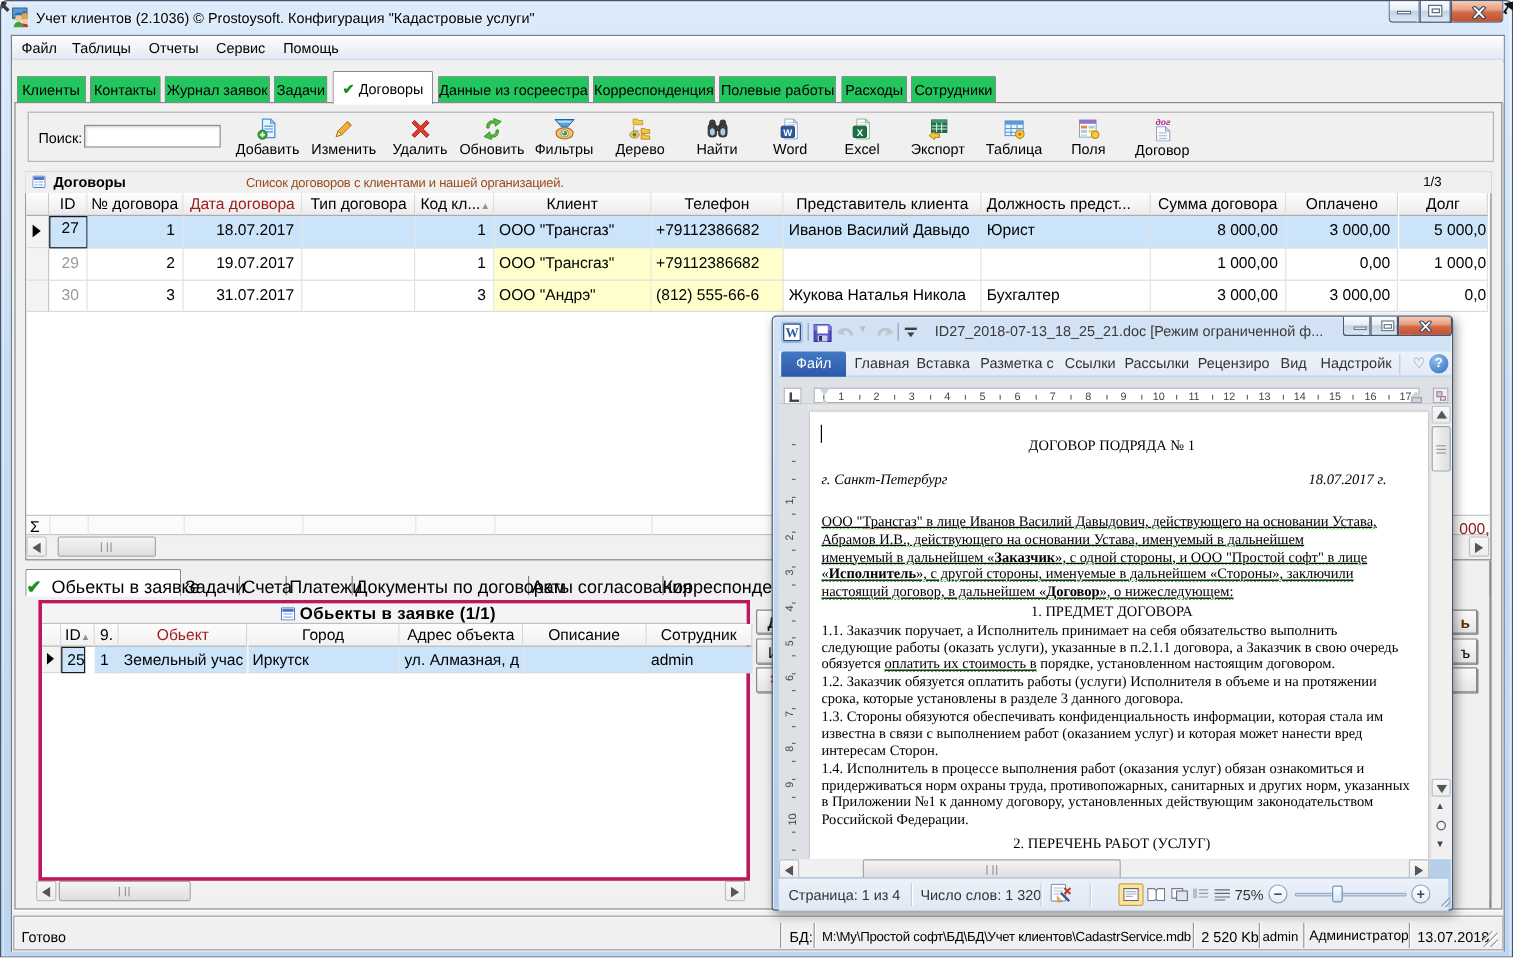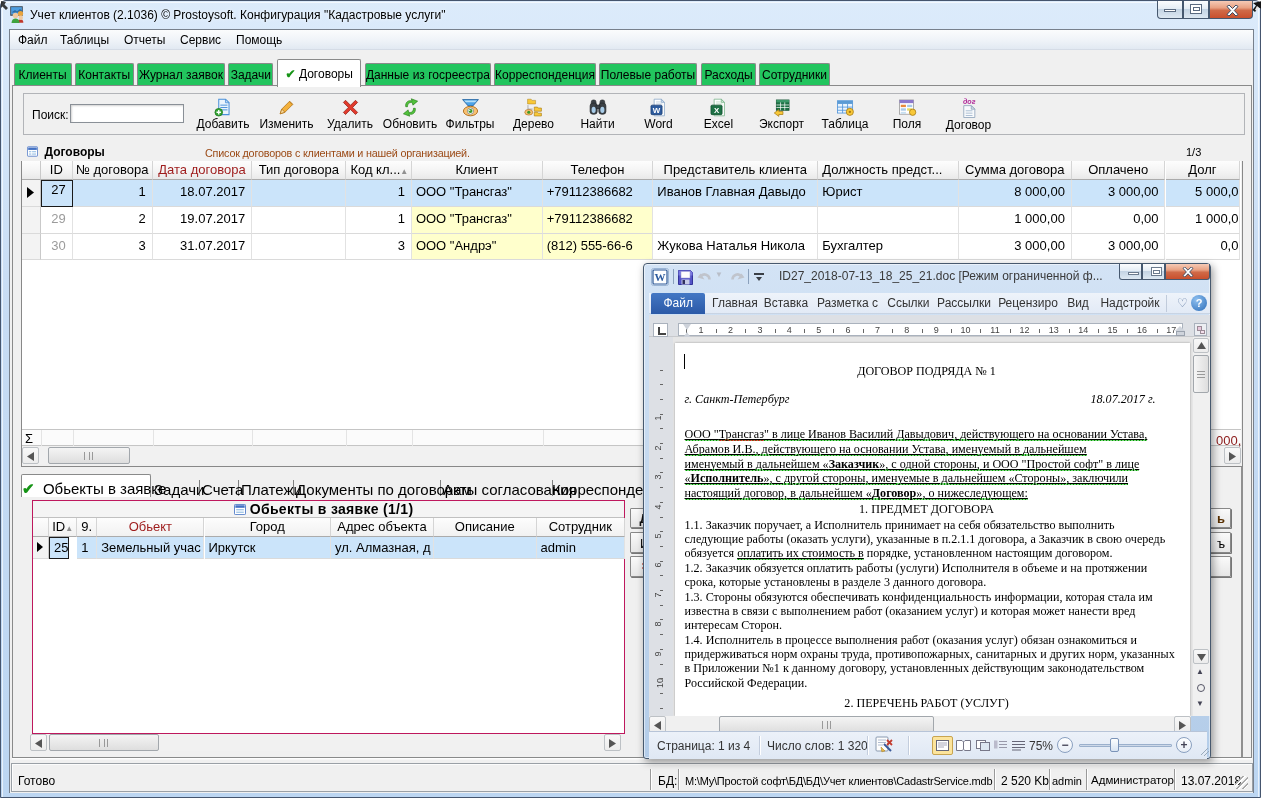--- a/index.html
+++ b/index.html
@@ -36,21 +36,21 @@
 .sel { background:#cbe4fa; }
 .yel { background:#ffffcc; }
 .gray { color:#9b9b9b; }
 #sumrow { position:absolute; left:9px; top:343px; width:1219px; height:17px; background:#fbfbfb; border-top:1px solid #c5c5c5; border-bottom:1px solid #c5c5c5;}
 .hscroll { position:absolute; height:17px; background:#f1f1f1; }
 .sbtn { position:absolute; width:17px; height:17px; background:linear-gradient(#f8f8f8,#ececec); border:1px solid #bdc1c5; border-radius:2px; color:#555; text-align:center;}
 .sbtn svg { display:block; margin:4px auto; }
 .sthumb { position:absolute; top:0px; height:17px; background:linear-gradient(#f4f4f4,#dedede); border:1px solid #a2a7ac; border-radius:2px;}
 .btab { position:absolute; top:5px; height:16px; background:transparent; border:none; border-right:1.3px solid #7f8080; font-size:15px; text-align:center; white-space:nowrap; padding-top:1px;}
 .btab.active { top:-1.5px; height:23.5px; background:#fff; padding-top:5px; z-index:2; border:1px solid #898a8a; border-bottom:none; border-radius:2px 2px 0 0;}
-#subgrid { position:absolute; left:19px; top:413.5px; width:593px; height:234px; background:#fff; border:1px solid #be185d; z-index:1;}
+#subgrid { position:absolute; left:19px; top:413.5px; width:593px; height:234px; background:#fff; border:3px solid #be185d; z-index:1;}
 #sgtitle { position:absolute; left:0; top:0; width:100%; height:17px; border-bottom:1px solid #c0c0c0; background:#f4f4f4; text-align:center; font-weight:bold; font-size:14px; letter-spacing:0.3px; line-height:16px; padding-right:10px;}
 .sgh { position:absolute; top:17px; height:19px; background:linear-gradient(#fdfdfd,#f1f1f1); border-right:1px solid #d5d5d5; border-bottom:1px solid #ababab; font-size:13px; text-align:center; padding-top:1px; white-space:nowrap; overflow:hidden;}
 .sgc { position:absolute; top:36px; height:22px; border-right:1px solid #e2e2e2; border-bottom:1px solid #dadada; font-size:13px; padding:3px 4px 0 4px; overflow:hidden; white-space:nowrap;}
 #statusbar { position:absolute; left:1px; top:733px; width:1242px; height:29px; background:#f0f0f0; border:1px solid #9aa0a6; box-shadow:inset 1px 1px 0 rgba(255,255,255,.8);}
 .stsep { position:absolute; top:5px; height:21px; width:1px; background:#9a9a9a; box-shadow:1px 0 0 #fff;}
 #word { position:absolute; left:642px; top:262px; width:568px; height:496px; z-index:10;
   background:linear-gradient(#d3e3f5,#bed4ec 60%,#b4cde9); border:1px solid #47596e; border-radius:4px 4px 3px 3px;
   box-shadow:0 0 0 1px rgba(255,255,255,.5) inset, 2px 3px 9px rgba(0,0,0,.4);}
 .wcapbtns { position:absolute; top:0px; right:0.5px; height:17px; display:flex;}
 .wcapbtn { width:23px; height:16px; border:1px solid #46586f; border-top:none; background:linear-gradient(#fcfdfe,#e5edf5 45%,#c4d4e4 50%,#dde8f2); position:relative;}
@@ -277,21 +277,21 @@
               <path d="M0 0 L7 5.5 L0 11z" fill="#000"></path>
             </svg>
           </div>
 <div class="gc r sel" style="left:19px;top:19.5px;width:31.7px;border:1px solid #1a1a1a;padding-top:1px;">27</div>
 <div class="gc r sel" style="left:50.7px;top:19.5px;width:80.1px;">1</div>
 <div class="gc r sel" style="left:130.8px;top:19.5px;width:99.4px;">18.07.2017</div>
 <div class="gc sel" style="left:230.2px;top:19.5px;width:94.2px;"></div>
 <div class="gc r sel" style="left:324.4px;top:19.5px;width:65.5px;">1</div>
 <div class="gc sel" style="left:389.9px;top:19.5px;width:130.8px;">ООО "Трансгаз"</div>
 <div class="gc sel" style="left:520.7px;top:19.5px;width:110.6px;">+79112386682</div>
-<div class="gc sel" style="left:631.3px;top:19.5px;width:165px;">Иванов Главная Давыдо</div>
+<div class="gc sel" style="left:631.3px;top:19.5px;width:165px;">Иванов Василий Давыдо</div>
 <div class="gc sel" style="left:796.3px;top:19.5px;width:140.3px;">Юрист</div>
 <div class="gc r sel" style="left:936.6px;top:19.5px;width:113.3px;">8 000,00</div>
 <div class="gc r sel" style="left:1049.9px;top:19.5px;width:93.6px;">3 000,00</div>
 <div class="gc r sel" style="left:1143.5px;top:19.5px;width:74.8px;">
             <span style="position:absolute;right:-3.5px;top:4px;">5 000,0(</span>
           </div>
 <div class="gc" style="left:0;top:46.3px;width:19px;background:#f3f3f3;border-right:1px solid #c9c9c9;"></div>
 <div class="gc r gray" style="left:19px;top:46.3px;width:31.7px;">29</div>
 <div class="gc r" style="left:50.7px;top:46.3px;width:80.1px;">2</div>
 <div class="gc r" style="left:130.8px;top:46.3px;width:99.4px;">19.07.2017</div>

